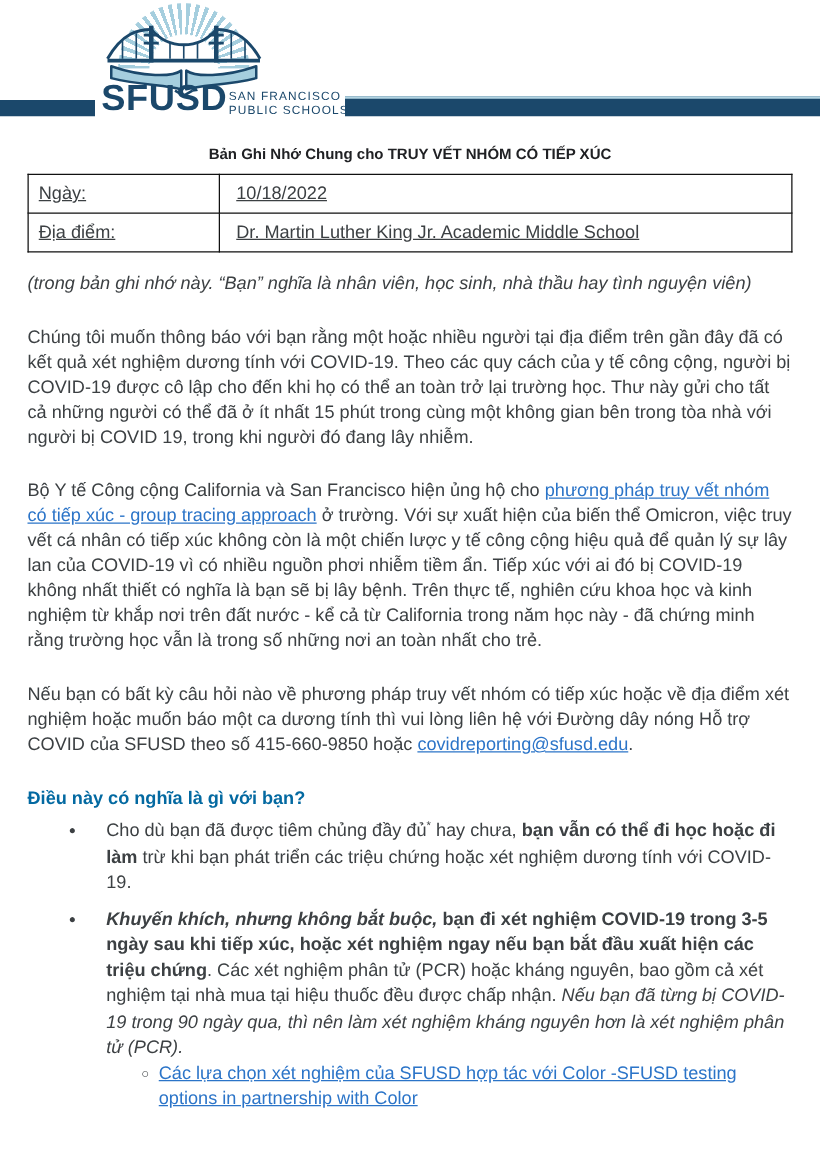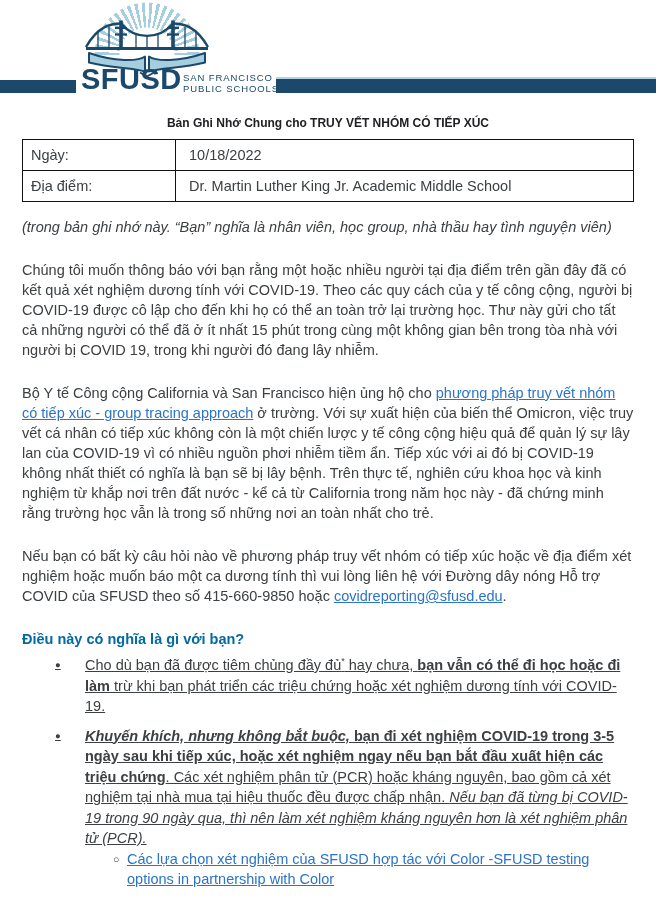--- a/index.html
+++ b/index.html
@@ -32,32 +32,32 @@
   .district {
     position:absolute; left:183px; top:73px; color:#1b486b;
     font-size:9.5px; line-height:10.5px; font-weight:normal; letter-spacing:0.9px;
   }
 
   
   .content { padding:0 22px; }
   .doc-title { margin-top:13px; text-align:center; font-weight:bold; color:#202124; font-size:12px; }
 
   table.info { margin-top:6px; width:612px; border-collapse:collapse; }
-  table.info td { border:1.5px solid #111; height:31px; vertical-align:middle; font-size:14.5px; color:#3c4043; }
+  table.info td { border:1.5px solid #111; height:31px; vertical-align:middle; font-size:14.5px; color:#3c4043;text-decoration:underline; }
   td.cell-label { width:153px; padding-left:8px; }
   td.cell-value { padding-left:13px; }
 
   .note { margin-top:15px; font-style:italic; }
   .para { margin-top:3px; padding-top:0; }
   .p-space { height:20px; }
   a.doclink { color:#2b74c8; text-decoration:underline; cursor:pointer; }
   .section-heading { margin-top:3px; font-weight:bold; color:#0369a1; }
 
   .li { display:flex; line-height:20.5px; }
-  .li-main { margin-left:33px;text-decoration:underline; }
+  .li-main { margin-left:33px; }
   .li-main::before { content:"●"; flex:none; width:30px; font-size:9.5px; line-height:20.5px; color:#3c4043; }
   .li-sub { margin-left:91px; }
   .li-sub::before { content:"○"; flex:none; width:14px; font-size:10.5px; line-height:20.5px; color:#3c4043; }
   .mt-b1 { margin-top:6px; }
   .mt-b2 { margin-top:9px; }
   .mt-sub { margin-top:0; }
   .bi { font-weight:bold; font-style:italic; }
   .b  { font-weight:bold; }
   .i  { font-style:italic; }
   sup.star { font-size:9px; vertical-align:super; line-height:0; }
@@ -116,21 +116,21 @@
         <td class="cell-label">Ngày:</td>
         <td class="cell-value">10/18/2022</td>
       </tr>
       <tr>
         <td class="cell-label">Địa điểm:</td>
         <td class="cell-value">Dr. Martin Luther King Jr. Academic Middle School</td>
       </tr>
     </tbody>
       </table>
 
-    <div class="note">(trong bản ghi nhớ này. “Bạn” nghĩa là nhân viên, học group, nhà thầu hay tình nguyện viên)</div>
+    <div class="note">(trong bản ghi nhớ này. “Bạn” nghĩa là nhân viên, học sinh, nhà thầu hay tình nguyện viên)</div>
 
     <div class="p-space"></div>
     <div class="para">Chúng tôi muốn thông báo với bạn rằng một hoặc nhiều người tại địa điểm trên gần đây đã có kết quả xét nghiệm dương tính với COVID-19. Theo các quy cách của y tế công cộng, người bị COVID-19 được cô lập cho đến khi họ có thể an toàn trở lại trường học. Thư này gửi cho tất cả những người có thể đã ở ít nhất 15 phút trong cùng một không gian bên trong tòa nhà với người bị COVID 19, trong khi người đó đang lây nhiễm.</div>
 
     <div class="p-space"></div>
     <div class="para"><span>Bộ Y tế Công cộng California và San Francisco hiện ủng hộ cho </span><a class="doclink">phương pháp truy vết nhóm có tiếp xúc - group tracing approach</a><span> ở trường. Với sự xuất hiện của biến thể Omicron, việc truy vết cá nhân có tiếp xúc không còn là một chiến lược y tế công cộng hiệu quả để quản lý sự lây lan của COVID-19 vì có nhiều nguồn phơi nhiễm tiềm ẩn. Tiếp xúc với ai đó bị COVID-19 không nhất thiết có nghĩa là bạn sẽ bị lây bệnh. Trên thực tế, nghiên cứu khoa học và kinh nghiệm từ khắp nơi trên đất nước - kể cả từ California trong năm học này - đã chứng minh rằng trường học vẫn là trong số những nơi an toàn nhất cho trẻ.</span></div>
 
     <div class="p-space"></div>
     <div class="para"><span>Nếu bạn có bất kỳ câu hỏi nào về phương pháp truy vết nhóm có tiếp xúc hoặc về địa điểm xét nghiệm hoặc muốn báo một ca dương tính thì vui lòng liên hệ với Đường dây nóng Hỗ trợ COVID của SFUSD theo số 415-660-9850 hoặc </span><a class="doclink">covidreporting@sfusd.edu</a><span>.</span></div>
 

